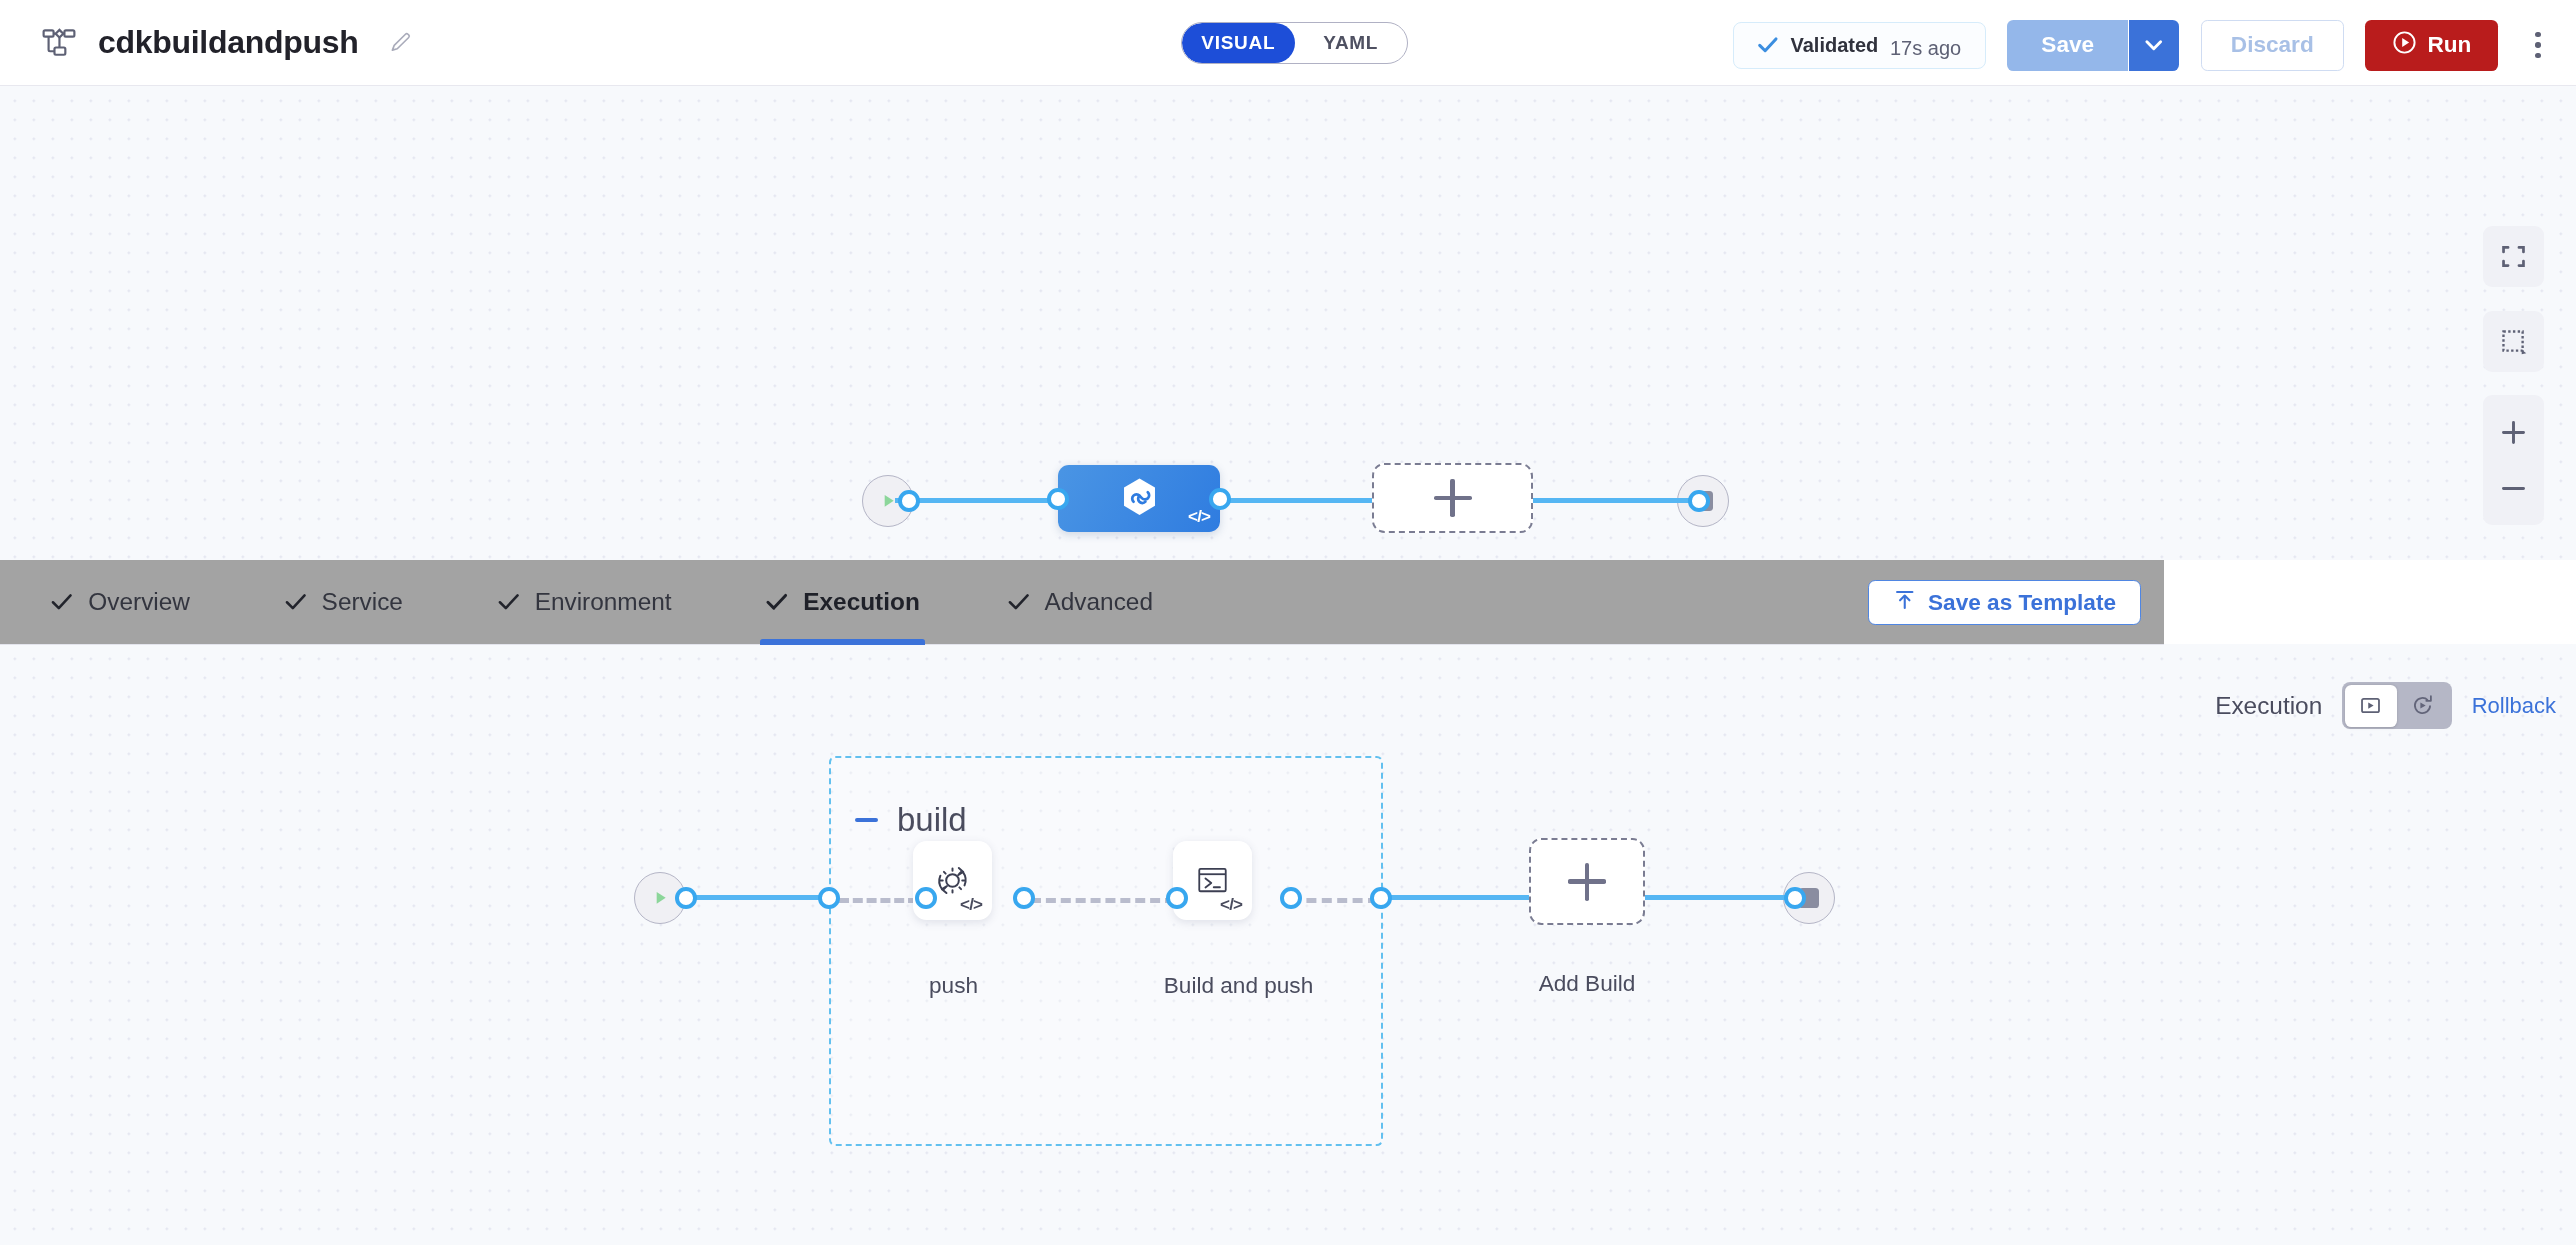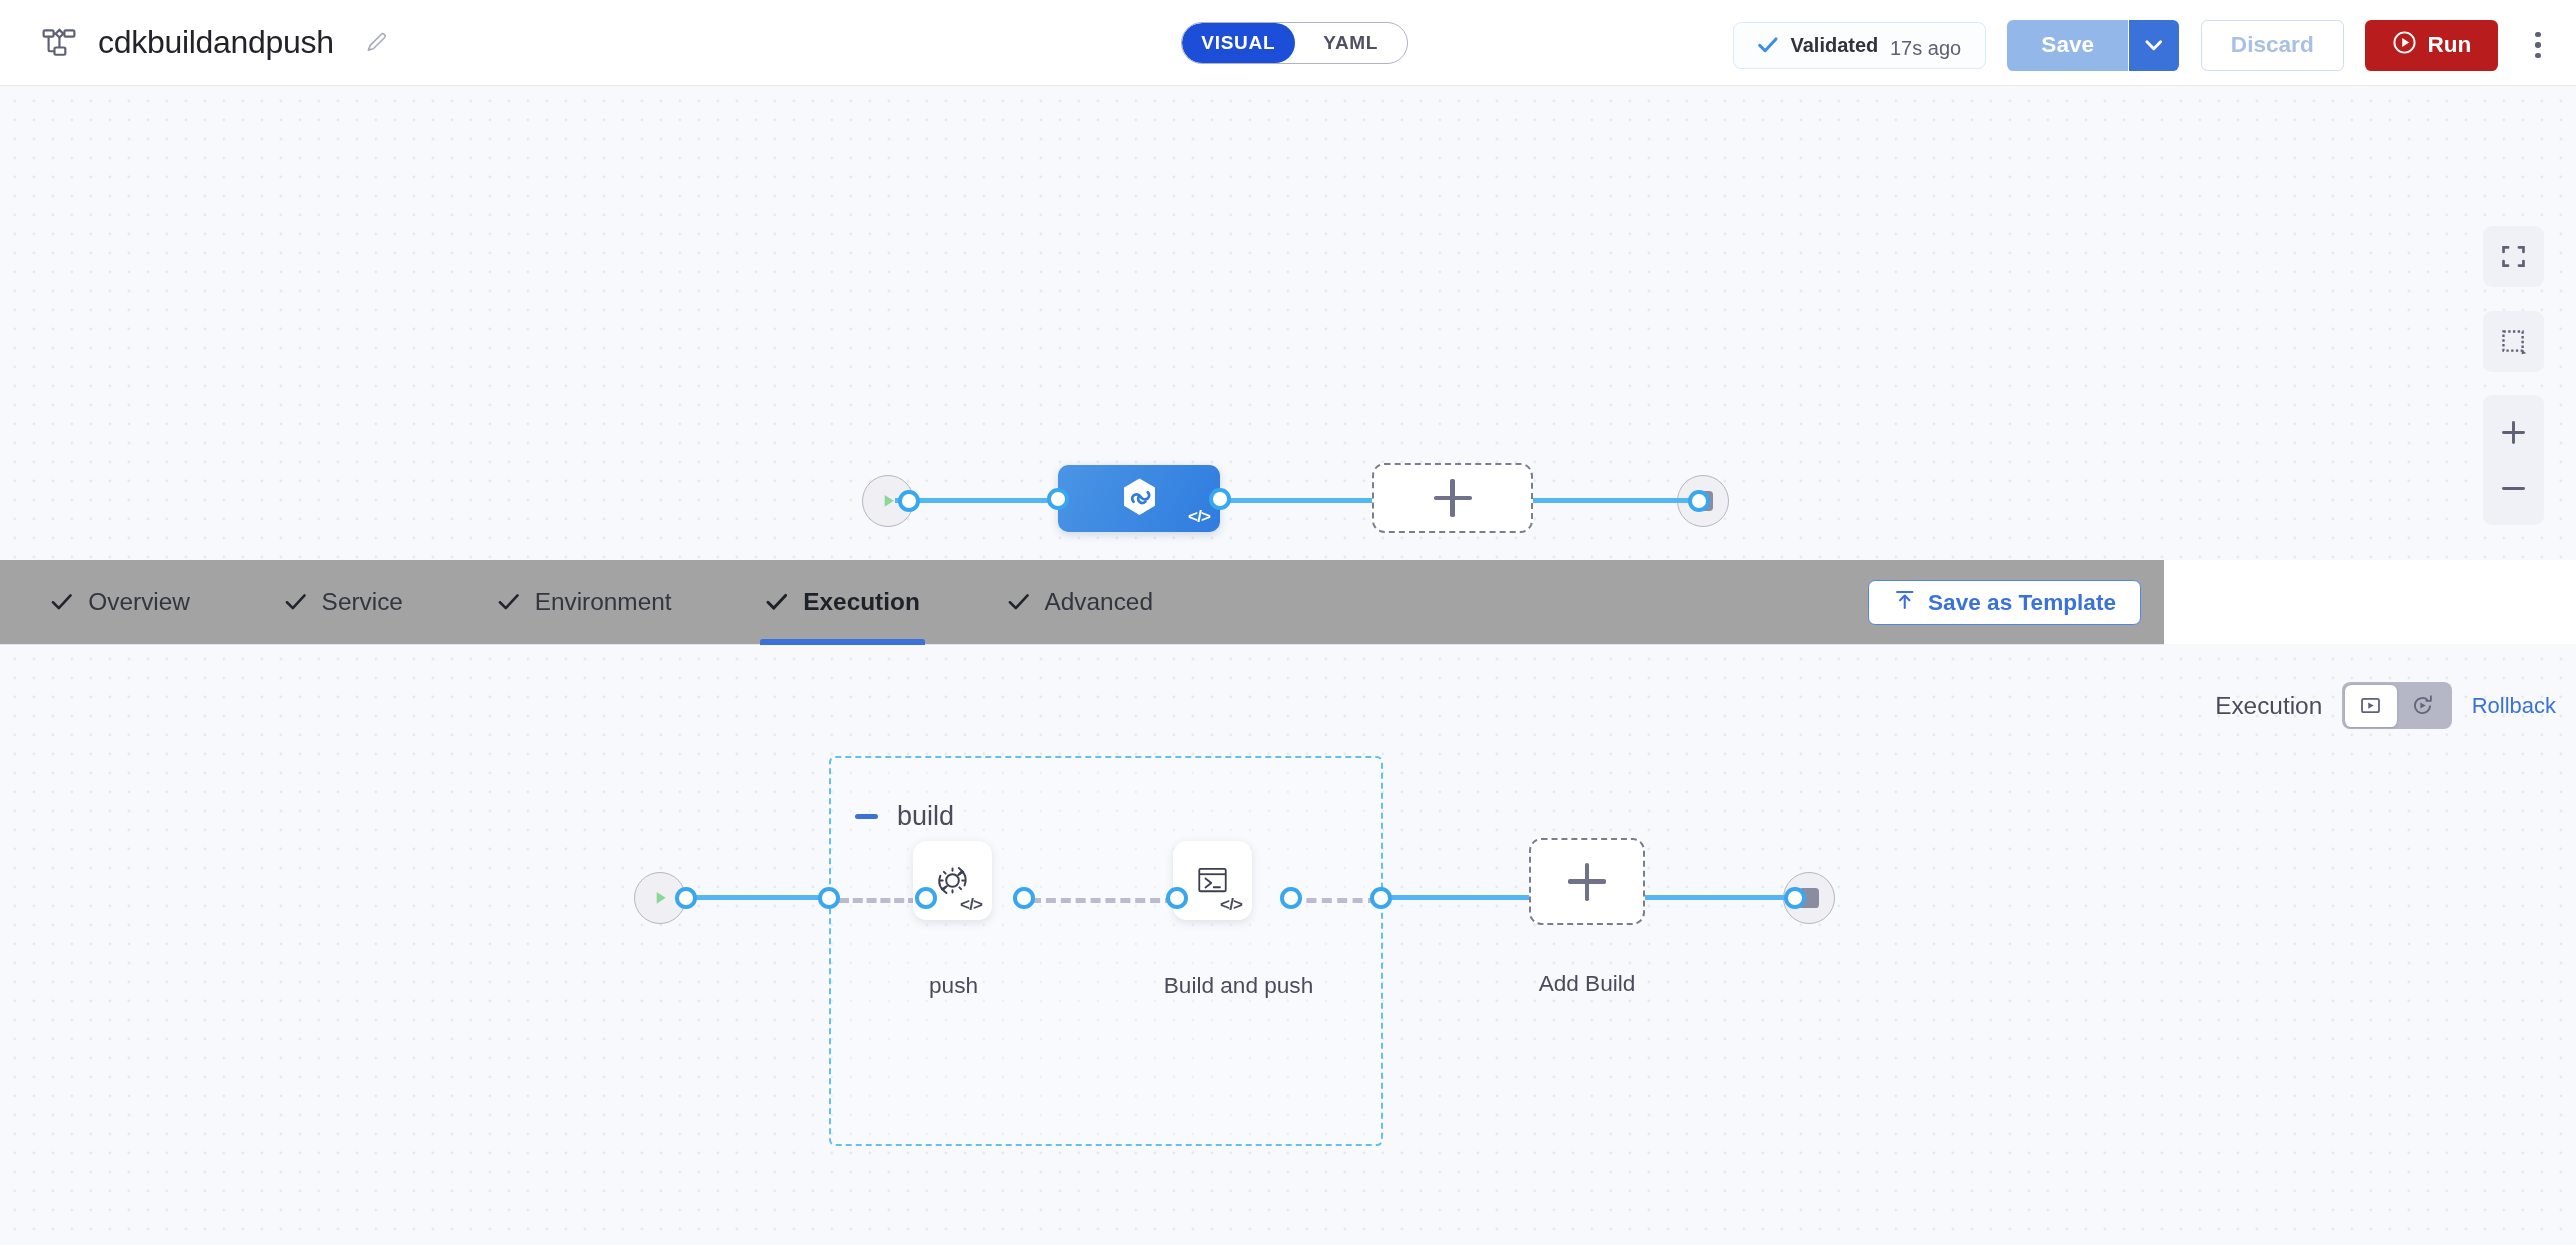--- a/index.html
+++ b/index.html
@@ -17,21 +17,21 @@
     position: absolute; top: 0; left: 0;
     width: 2576px; height: 86px;
     background: #fff;
     border-bottom: 0.9px solid #e8e8ef;
     display: flex; align-items: center;
     z-index: 30;
   }
   .hdr-left { display: flex; align-items: center; gap: 20px; padding-left: 40px; }
   .pipeline-icon { width: 38px; height: 38px; display:block; }
   .pipeline-title {
-    font-size: 32px; font-weight: 400; letter-spacing: -0.3px;
+    font-size: 32px; font-weight: 700; letter-spacing: -0.3px;
     color: #22222a;
   }
   .edit-pencil { width: 27px; height: 27px; margin-left: 9px; display:block; cursor:pointer; }
 
   
   .mode-toggle {
     position: absolute; left: 1181px; top: 21.7px;
     height: 42px; width: 227px;
     border: 0.9px solid #b0b1c4; border-radius: 21.7px;
     display: flex; align-items: center; background: #fff;
@@ -225,21 +225,21 @@
     width: 554px; height: 390px;
     border: 2.7px dashed #62c0ef; border-radius: 6.3px;
     background: rgba(255,255,255,0.28);
     z-index: 3;
   }
   .group-head {
     position: absolute; left: 23.5px; top: 43px;
     display: flex; align-items: center; gap: 19px;
   }
   .group-minus { width: 23.5px; height: 4.5px; background: #3b72d9; border-radius: 2.7px; display:block; }
-  .group-name { font-size: 27px; color: #4a4c5e; }
+  .group-name { font-size: 33px; color: #4a4c5e; }
 </style>
 </head>
 <body>
 
 <div class="header">
   <div class="hdr-left">
     <span class="pipeline-icon">
       <svg viewBox="0 0 42 42" width="38" height="38">
         <g fill="none" stroke="#5e6175" stroke-width="2.4">
           <rect x="4" y="7" width="11" height="7" rx="1.6"></rect>

